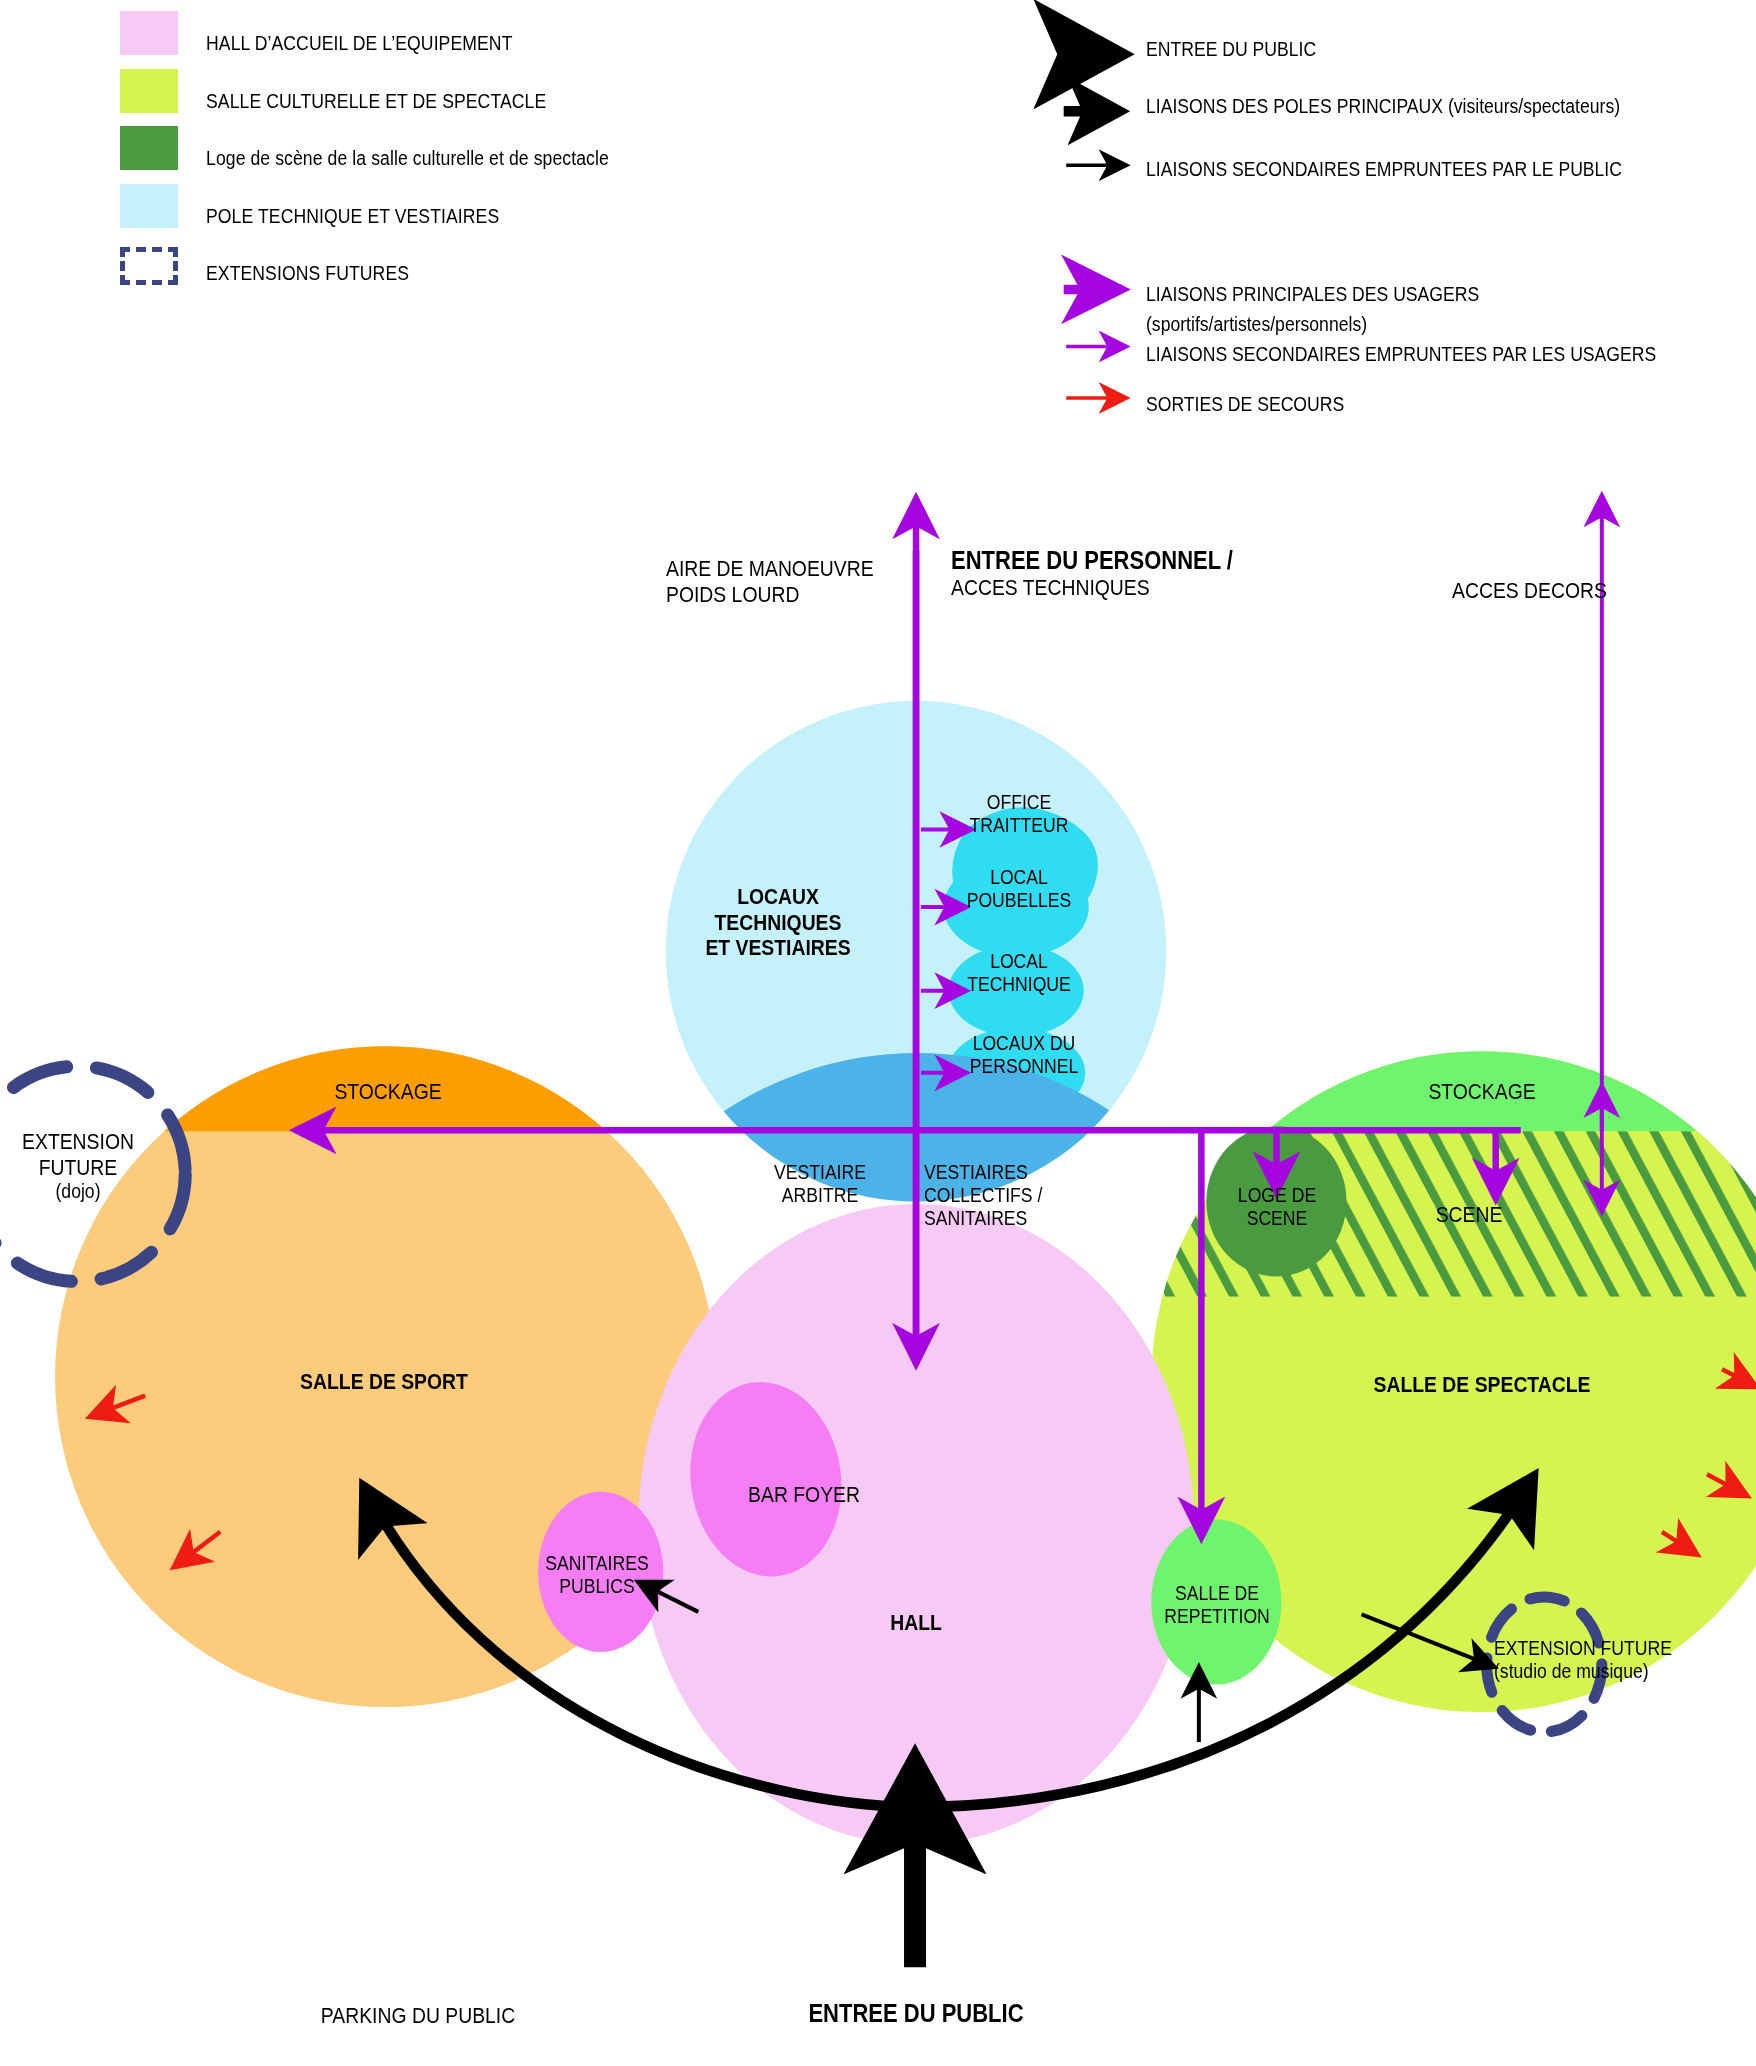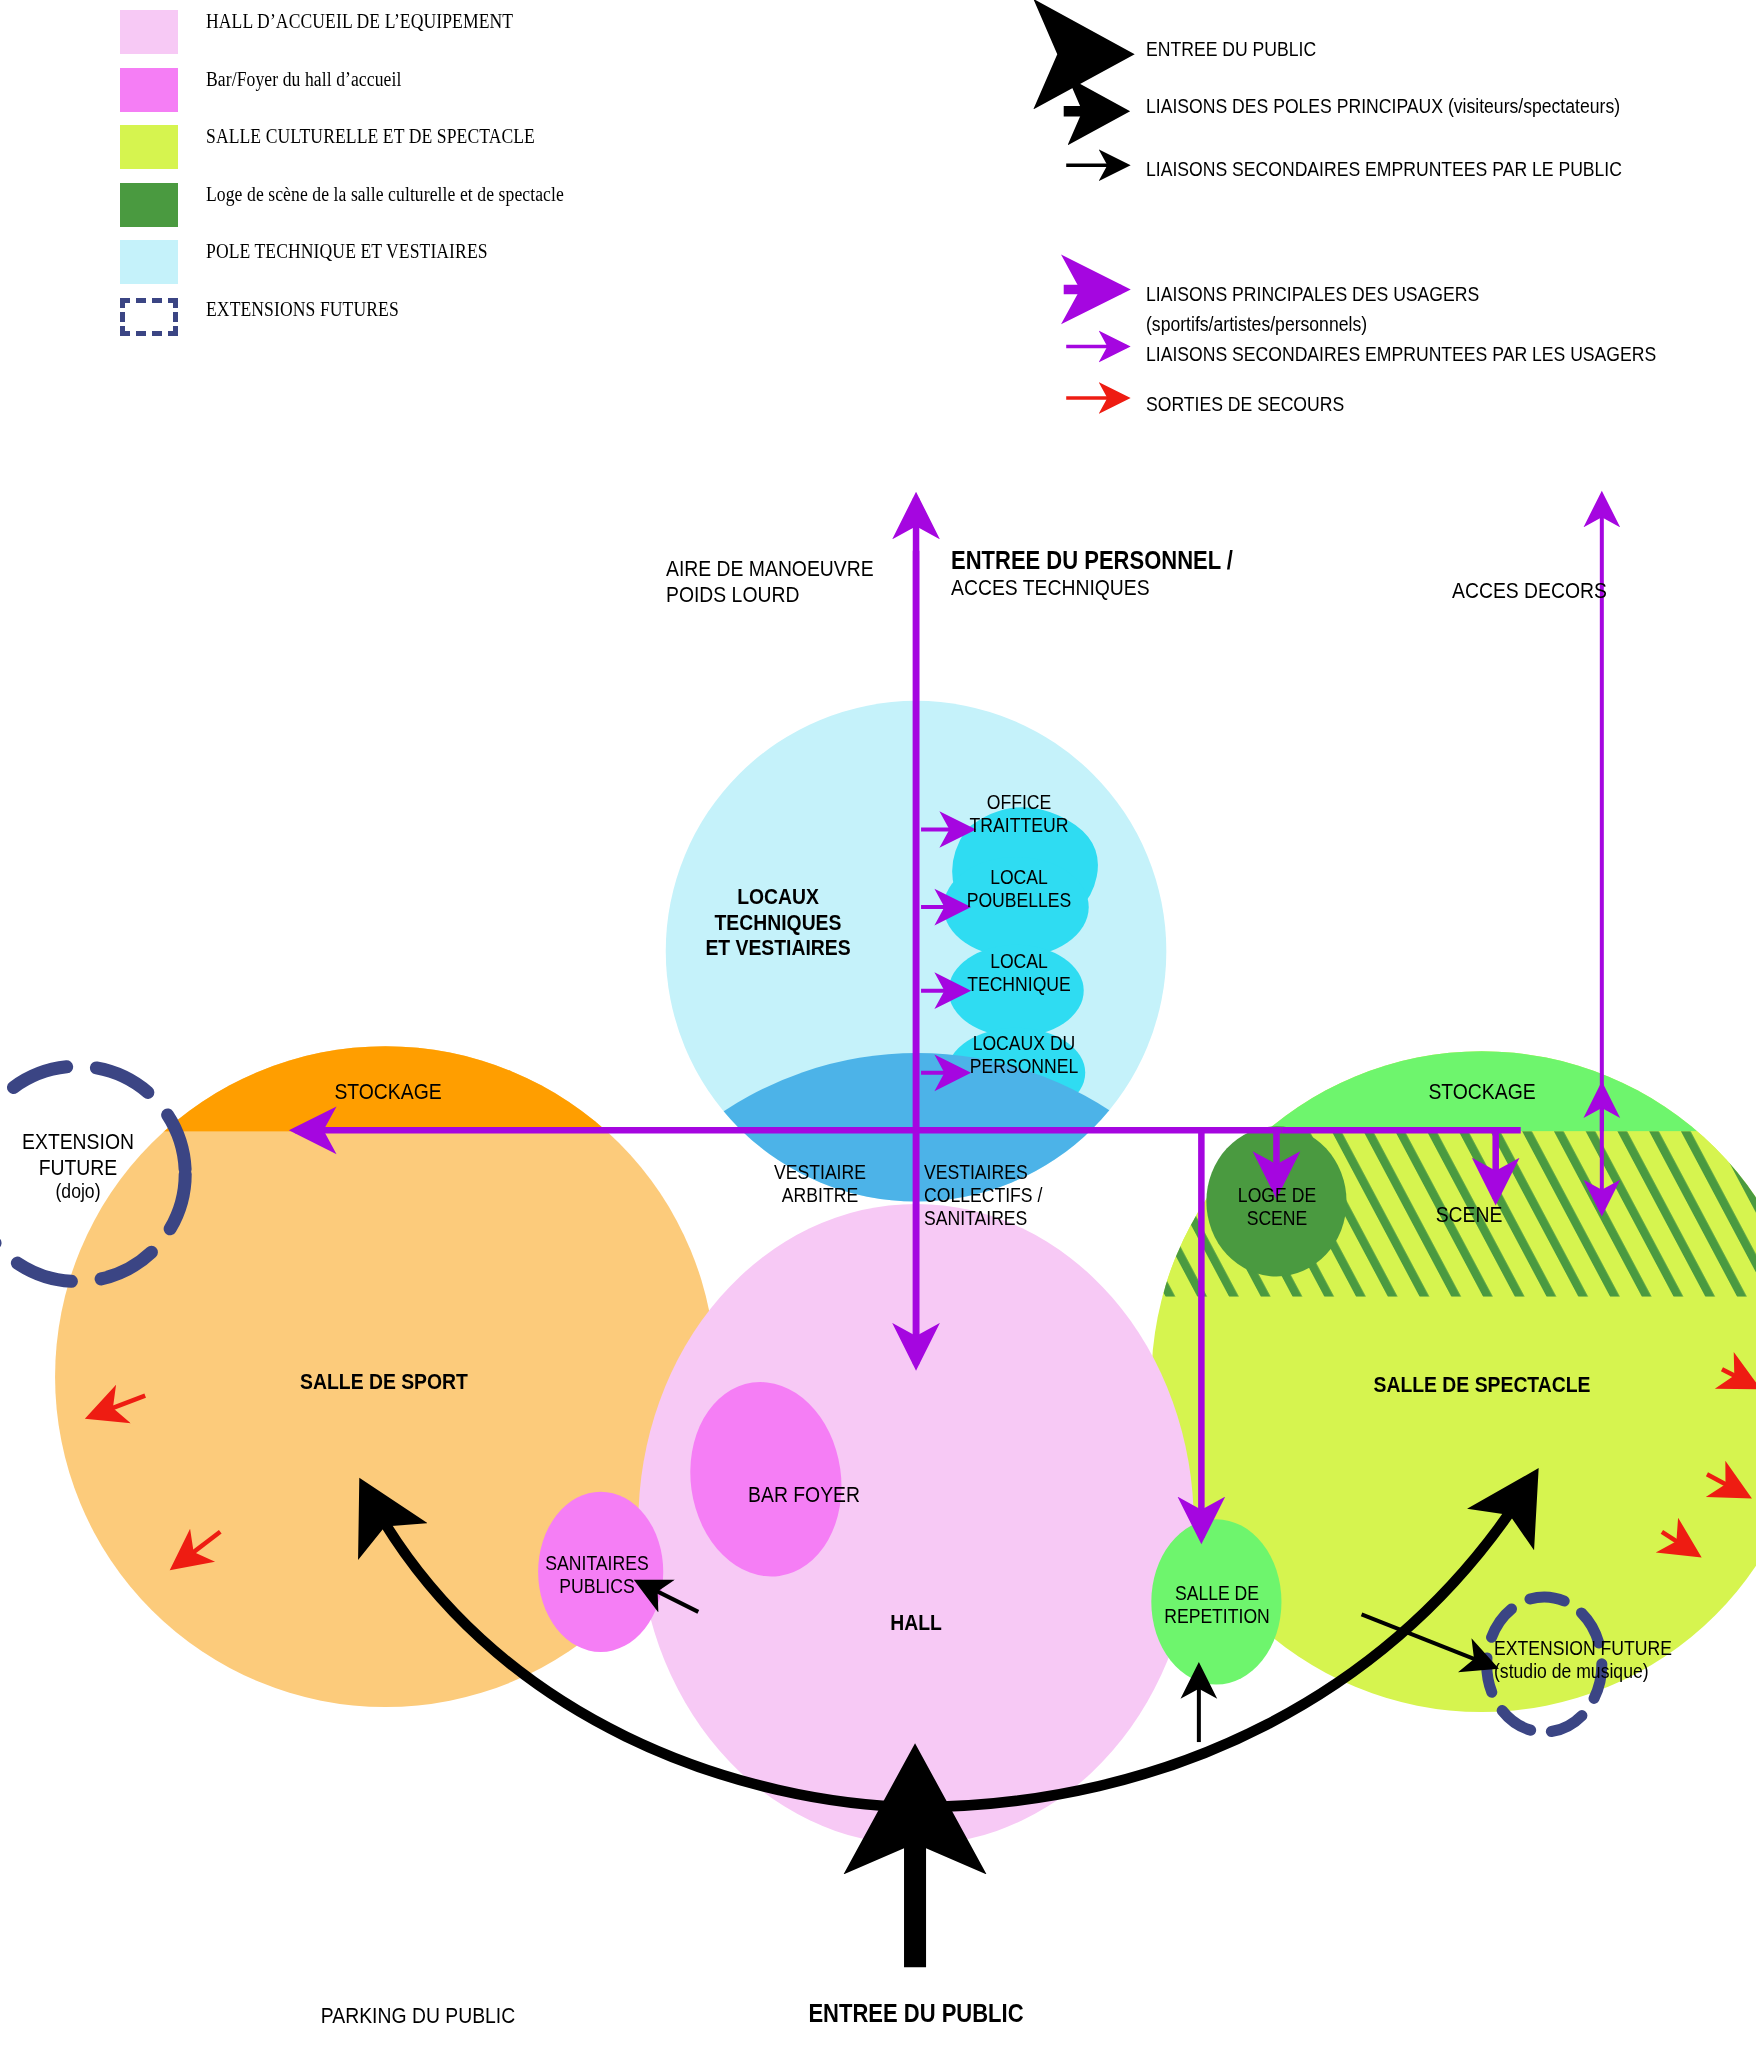--- a/index.html
+++ b/index.html
@@ -1,21 +1,21 @@
 <!DOCTYPE html>
 <html style="font-size:8px"><head>
 <meta charset="utf-8">
 <style>
   html,body{margin:0;padding:0;background:#ffffff;}
   body{width:1756px;height:2066px;position:relative;overflow:hidden;
        font-family:"Liberation Sans","DejaVu Sans",sans-serif;color:#000;}
   #root{position:absolute;inset:0;}
   svg.layer{position:absolute;left:0;top:0;width:1756px;height:2066px;}
   .legend-left{position:absolute;left:120px;top:10px;width:651px;}
-  .legend-row{display:flex;align-items:flex-start;height:45px;margin-bottom:12.5px;font-family:Liberation Serif, serif;}
+  .legend-row{display:flex;align-items:flex-end;height:45px;margin-bottom:12.5px;}
   .sw{width:58px;height:44px;flex:0 0 58px;}
   .sw-dashed{width:58px;height:38px;flex:0 0 58px;border:5.5px dashed #3b4584;box-sizing:border-box;background:#fff;}
   .lg-txt{margin-left:27.5px;font-size:20px;letter-spacing:0.1px;white-space:nowrap;
           transform:scaleX(.88);transform-origin:left center;}
   .legend-right{position:absolute;left:1146px;top:5px;width:611px;}
   .lr-row{position:absolute;font-size:20px;white-space:nowrap;transform:scaleX(.88);transform-origin:left center;}
   .map-label{position:absolute;font-size:22px;line-height:1.16;white-space:nowrap;
              transform:scaleX(.88);transform-origin:left top;}
   .map-label.ctr{transform:translateX(-50%) scaleX(.88);transform-origin:center top;text-align:center;}
   .b{font-weight:bold;}
@@ -24,24 +24,20 @@
 </style>
 </head>
 <body>
 
 <div id="root">
 
   <div class="legend-left">
     <div class="legend-row">
       <div class="sw" style="background:#f7c9f5"></div>
       <div class="lg-txt">HALL D’ACCUEIL DE L’EQUIPEMENT</div>
-    </div>
-    <div class="legend-row">
-      <div class="sw" style="background:#f57ef5"></div>
-      <div class="lg-txt">Bar/Foyer du hall d’accueil</div>
     </div>
     <div class="legend-row">
       <div class="sw" style="background:#d6f44f"></div>
       <div class="lg-txt">SALLE CULTURELLE ET DE SPECTACLE</div>
     </div>
     <div class="legend-row">
       <div class="sw" style="background:#4a9a40"></div>
       <div class="lg-txt">Loge de scène de la salle culturelle et de spectacle</div>
     </div>
     <div class="legend-row">

